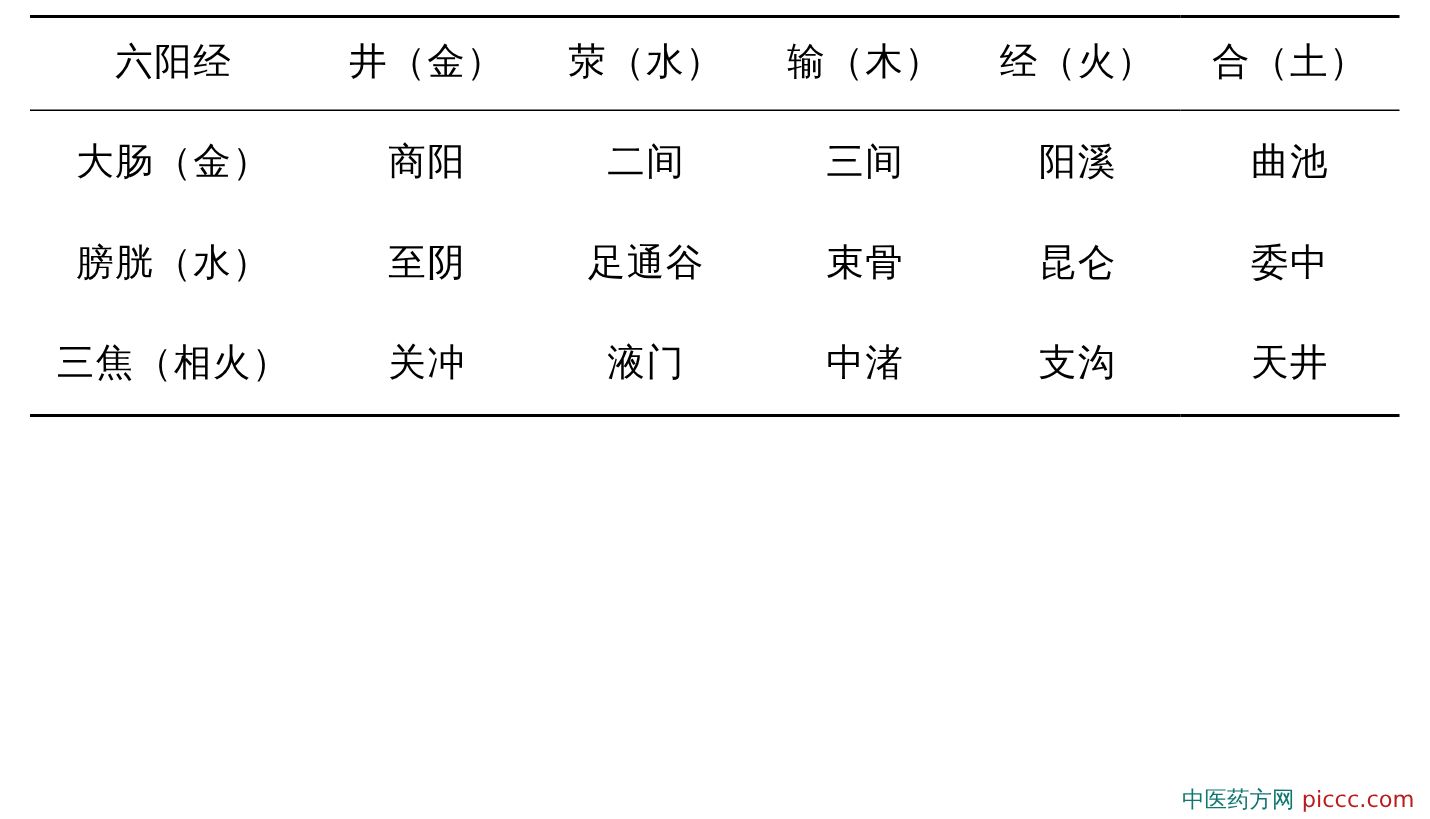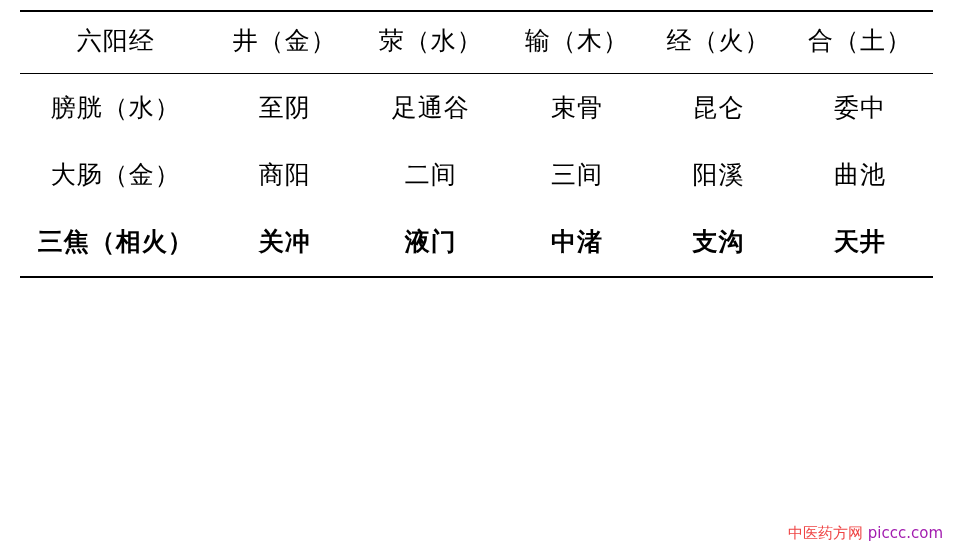--- a/index.html
+++ b/index.html
@@ -48,34 +48,33 @@
   table.acu tbody td {
     font-size: 25px;
     text-align: center;
     padding: 17px 2px 17px 2px;
     letter-spacing: 1px;
     border: none;
   }
   table.acu tbody tr:last-child td {
     border-bottom: 2.5px solid #000;
     padding-bottom: 18px;
-    font-weight: bold;
   }
   .watermark {
     position: absolute;
     right: 10px;
     bottom: 3px;
     font-size: 15px;
     color: #3a3a3a;
     font-family: "DejaVu Sans", "Liberation Sans", sans-serif;
     letter-spacing: 0px;
     white-space: nowrap;
   }
-  .watermark .wm-cn { color: #ef4444; }
-  .watermark .wm-en { color: #a21caf; }
+  .watermark .wm-cn { color: #0f766e; }
+  .watermark .wm-en { color: #b91c1c; }
 </style>
 </head>
 <body>
 
 <div class="table-wrap">
   <table class="acu">
     <colgroup>
       <col class="c0">
         <col class="c1">
         <col class="c2">
@@ -88,34 +87,34 @@
         <th>六阳经</th>
         <th>井（金）</th>
         <th>荥（水）</th>
         <th>输（木）</th>
         <th>经（火）</th>
         <th>合（土）</th>
       </tr>
     </thead>
     <tbody>
       <tr>
+        <td>大肠（金）</td>
+        <td>商阳</td>
+        <td>二间</td>
+        <td>三间</td>
+        <td>阳溪</td>
+        <td>曲池</td>
+      </tr>
+      <tr>
         <td>膀胱（水）</td>
         <td>至阴</td>
         <td>足通谷</td>
         <td>束骨</td>
         <td>昆仑</td>
         <td>委中</td>
-      </tr>
-      <tr>
-        <td>大肠（金）</td>
-        <td>商阳</td>
-        <td>二间</td>
-        <td>三间</td>
-        <td>阳溪</td>
-        <td>曲池</td>
       </tr>
       <tr>
         <td>三焦（相火）</td>
         <td>关冲</td>
         <td>液门</td>
         <td>中渚</td>
         <td>支沟</td>
         <td>天井</td>
       </tr>
     </tbody>

